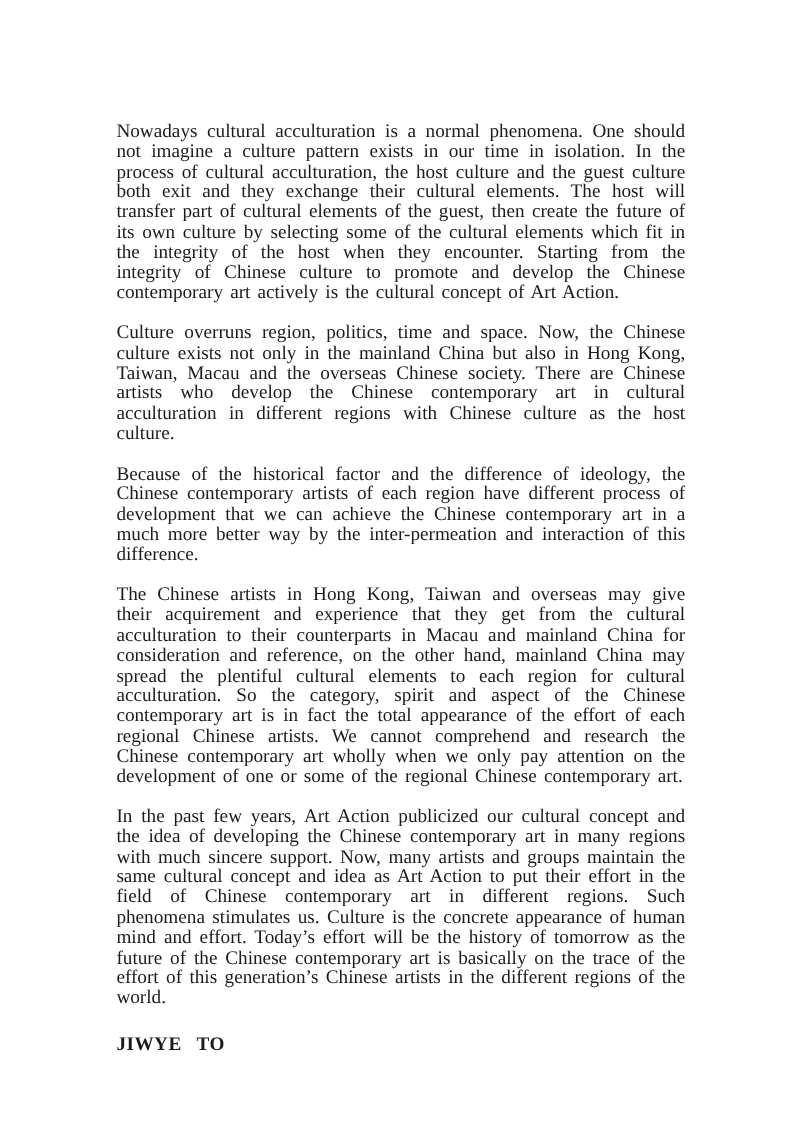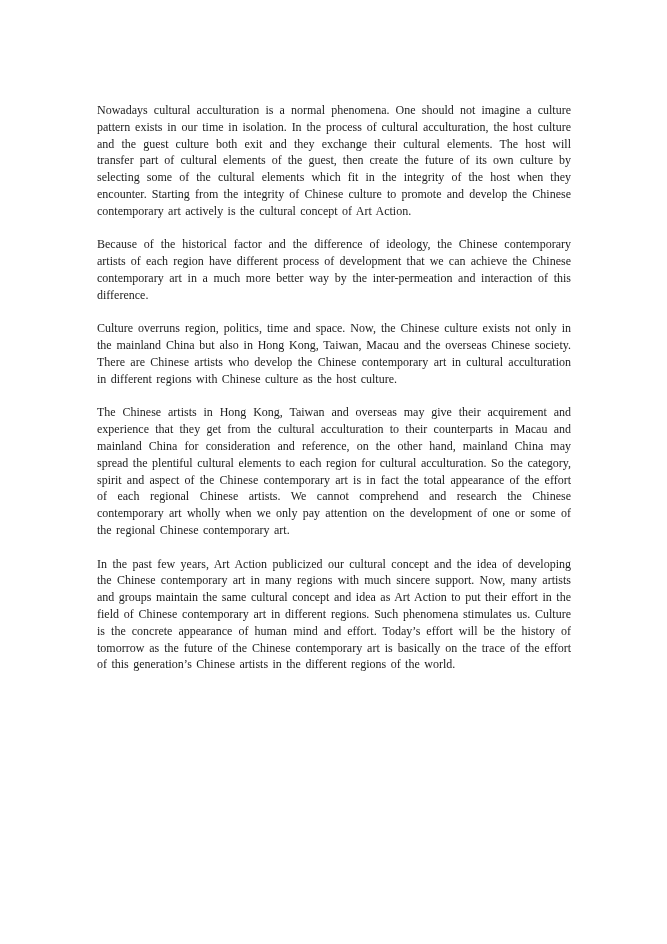--- a/index.html
+++ b/index.html
@@ -14,21 +14,21 @@
     background: #ffffff;
     overflow: hidden;
     font-family: "Liberation Serif", serif;
     color: #1b1b1b;
   }
   .content {
     position: absolute;
     left: 97px;
     top: 102px;
     width: 474px;
-    font-size: 12px;
+    font-size: 16px;
     line-height: 16.8px;
     text-align: justify;
     word-spacing: 0.12em;
   }
   .content p {
     margin: 0 0 16.8px 0;
   }
   .signature {
     margin-top: 22px;
   }
@@ -40,20 +40,21 @@
   .sig-year {
     white-space: pre-wrap;
   }
 </style>
 </head>
 <body>
 
 <div class="page">
   <div class="content">
     <p>Nowadays cultural acculturation is a normal phenomena. One should not imagine a culture pattern exists in our time in isolation. In the process of cultural acculturation, the host culture and the guest culture both exit and they exchange their cultural elements. The host will transfer part of cultural elements of the guest, then create the future of its own culture by selecting some of the cultural elements which fit in the integrity of the host when they encounter. Starting from the integrity of Chinese culture to promote and develop the Chinese contemporary art actively is the cultural concept of Art Action.</p>
+    <p>Culture overruns region, politics, time and space. Now, the Chinese culture exists not only in the mainland China but also in Hong Kong, Taiwan, Macau and the overseas Chinese society. There are Chinese artists who develop the Chinese contemporary art in cultural acculturation in different regions with Chinese culture as the host culture.</p>
     <p>Because of the historical factor and the difference of ideology, the Chinese contemporary artists of each region have different process of development that we can achieve the Chinese contemporary art in a much more better way by the inter-permeation and interaction of this difference.</p>
-    <p>Culture overruns region, politics, time and space. Now, the Chinese culture exists not only in the mainland China but also in Hong Kong, Taiwan, Macau and the overseas Chinese society. There are Chinese artists who develop the Chinese contemporary art in cultural acculturation in different regions with Chinese culture as the host culture.</p>
     <p>The Chinese artists in Hong Kong, Taiwan and overseas may give their acquirement and experience that they get from the cultural acculturation to their counterparts in Macau and mainland China for consideration and reference, on the other hand, mainland China may spread the plentiful cultural elements to each region for cultural acculturation. So the category, spirit and aspect of the Chinese contemporary art is in fact the total appearance of the effort of each regional Chinese artists. We cannot comprehend and research the Chinese contemporary art wholly when we only pay attention on the development of one or some of the regional Chinese contemporary art.</p>
     <p>In the past few years, Art Action publicized our cultural concept and the idea of developing the Chinese contemporary art in many regions with much sincere support. Now, many artists and groups maintain the same cultural concept and idea as Art Action to put their effort in the field of Chinese contemporary art in different regions. Such phenomena stimulates us. Culture is the concrete appearance of human mind and effort. Today’s effort will be the history of tomorrow as the future of the Chinese contemporary art is basically on the trace of  the effort of this generation’s Chinese artists in the different regions of the world.</p>
     <div class="signature">
+      <div class="sig-name">JIWYE  TO</div>
     </div>
   </div>
 </div>
 
 </body></html>

